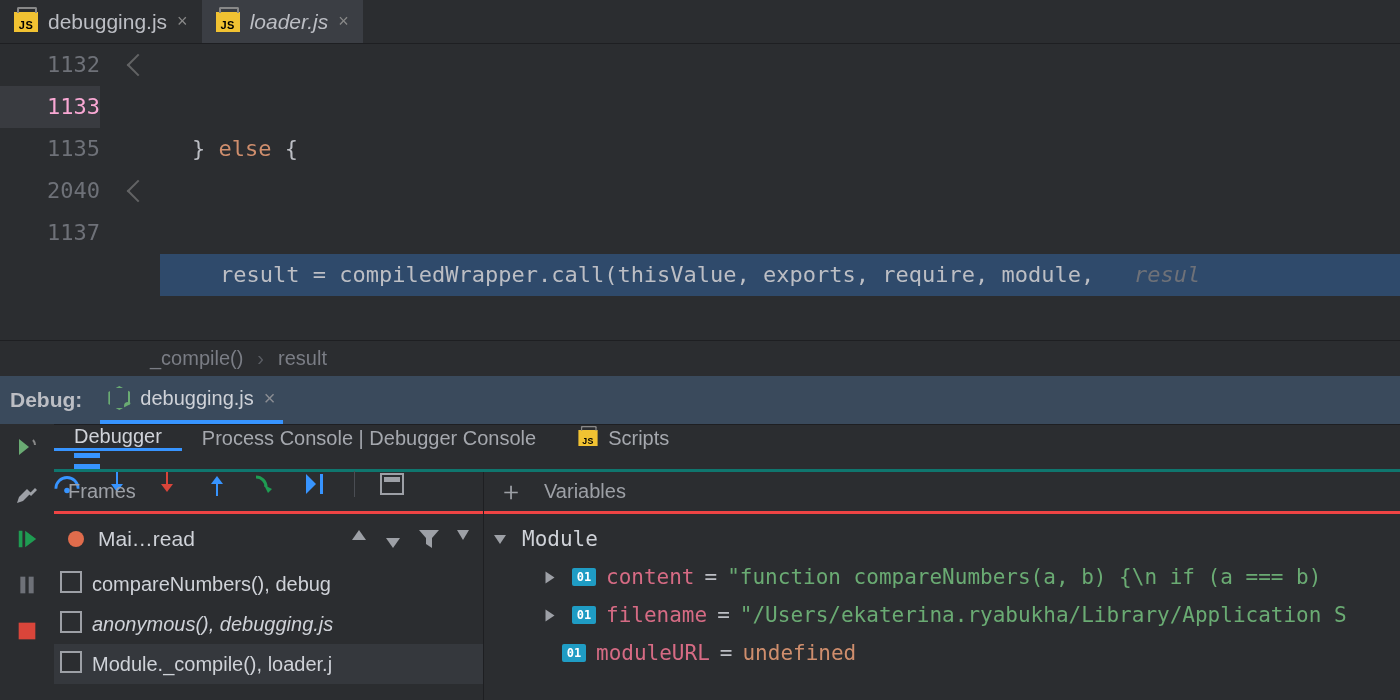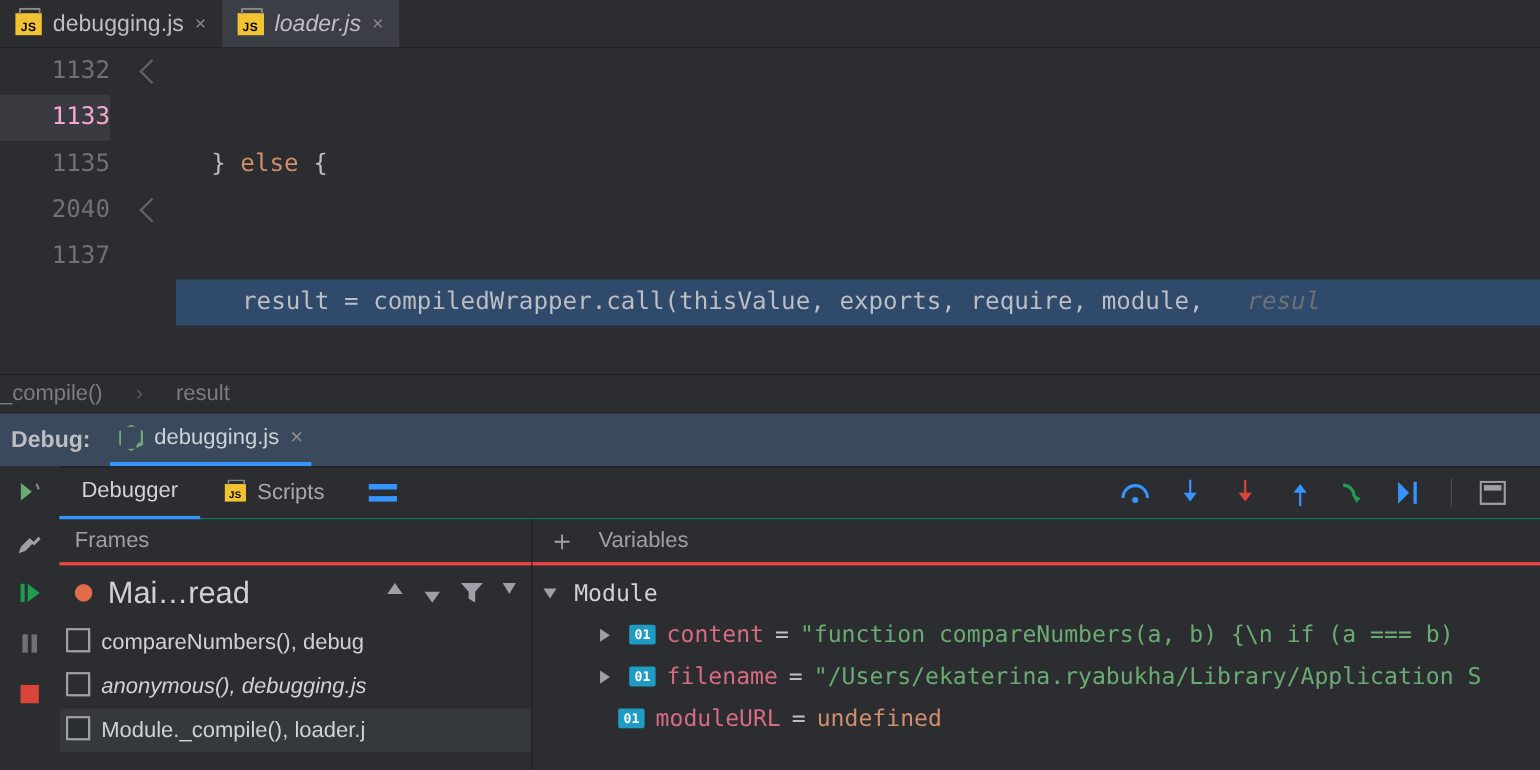--- a/index.html
+++ b/index.html
@@ -53,22 +53,22 @@
   .code { flex:1; white-space:pre; color:#bcbec4; position:relative;}
   .code .row { height:42px; padding-left:10px; }
   .code .row.hl { background:#2f4a6b; }
   .tok-kw  { color:#cf8e6d; }
   .tok-pn  { color:#bcbec4; }
   .hint    { color:#6e7178; font-style:italic; }
   .pad1 { display:inline-block; width:22px;}
   .pad2 { display:inline-block; width:50px;}
   
   .crumbs {
-    height:36px; display:flex; align-items:center; gap:30px;
-    color:#7a7d85; font-size:20px;
+    height:36px; display:flex; align-items:center; gap:14px;
+    padding-left:150px; color:#7a7d85; font-size:20px;
     background:#2b2d30; border-top:1px solid #1e1f22;
   }
   .crumbs .sep { color:#5a5d63;}
   
   .dbg-head {
     height:48px; background:#3a4a5c; display:flex; align-items:center;
     padding-left:10px; gap:18px;
   }
   .dbg-head .lbl { color:#bcbec4; font-size:21px;font-weight:bold; }
   .dbg-tab {
@@ -76,23 +76,24 @@
     border-bottom:4px solid #3794ff; padding:0 8px; color:#cfd2d8;
   }
   .node-icon{
     width:22px;height:24px;border:2px solid #6aab73;position:relative;
     clip-path: polygon(50% 0,100% 25%,100% 75%,50% 100%,0 75%,0 25%);
   }
   .node-icon::after{content:"";position:absolute;bottom:-2px;right:-4px;width:8px;height:8px;border-radius:50%;background:#6aab73;}
   .dbg-tab .x{color:#8a8d93;}
   
   .dbg-tools {
-    display:flex; align-items:center; height:48px;
-    border-top:1px solid #1e1f22; border-bottom:1px solid #0f766e;
+    display:flex; align-items:flex-start; height:48px;
+    border-top:1px solid #1e1f22; border-bottom:3px solid #0f766e;
     background:#2b2d30;
+    flex-direction:column;
   }
   .left-rail {
     width:54px; flex:none; display:flex; flex-direction:column;
     align-items:center; gap:20px; padding-top:10px;
     background:#2b2d30;
   }
   .rail-btn{width:26px;height:26px;display:flex;align-items:center;justify-content:center;}
   .dbg-tabs2 { display:flex; align-items:stretch; height:48px;}
   .dbg-tabs2 .t{padding:0 20px; display:flex;align-items:center; color:#a5a8ae; font-size:20px;}
   .dbg-tabs2 .t.active{ color:#d0d3d9; border-bottom:3px solid #3794ff;}
@@ -103,21 +104,21 @@
   .dbg-body { display:flex; height:228px; }
   .frames {
     width:430px; border-right:1px solid #1e1f22; display:flex; flex-direction:column;
   }
   .frames-head, .vars-head {
     height:42px; display:flex; align-items:center; padding:0 14px;
     color:#9da0a6; font-size:20px; border-bottom:3px solid #ef4444;
   }
   .thread-row{
     height:50px;display:flex;align-items:center;gap:14px;padding:0 14px;
-    color:#cfd2d8; font-size:28px;
+    color:#cfd2d8; font-size:21px;
   }
   .thread-row .dot{width:16px;height:16px;border-radius:50%;background:#e06c4c;}
   .thread-row .arrows{display:flex;gap:18px;color:#9da0a6;margin-left:auto;}
   .frame-list{display:flex;flex-direction:column;}
   .frame-item{
     height:40px;display:flex;align-items:center;gap:10px;padding:0 10px;
     font-size:20px;color:#cfd2d8; white-space:nowrap; overflow:hidden;
   }
   .frame-item.sel{background:#35383d;}
   .frame-item .em{font-style:italic;}
@@ -220,20 +221,21 @@
       <svg width="20" height="20" viewBox="0 0 24 24">
           <rect x="2" y="2" width="20" height="20" fill="#d9453a"></rect>
         </svg>
     </div>
   </div>
 
   <div style="flex:1;display:flex;flex-direction:column;">
     <div class="dbg-tools">
       <div class="dbg-tabs2">
         <div class="t active">Debugger</div>
+        <div class="t">Process Console | Debugger Console</div>
         <div class="t">
           <span class="js-badge" style="transform:scale(.8);margin-right:8px">JS</span>
           <span>Scripts</span>
         </div>
       </div>
       <div class="sicon" style="margin-left:20px">
         <svg width="26" height="20" viewBox="0 0 26 20">
             <rect y="2" width="26" height="5" fill="#3794ff"></rect>
             <rect y="13" width="26" height="5" fill="#3794ff"></rect>
           </svg>

